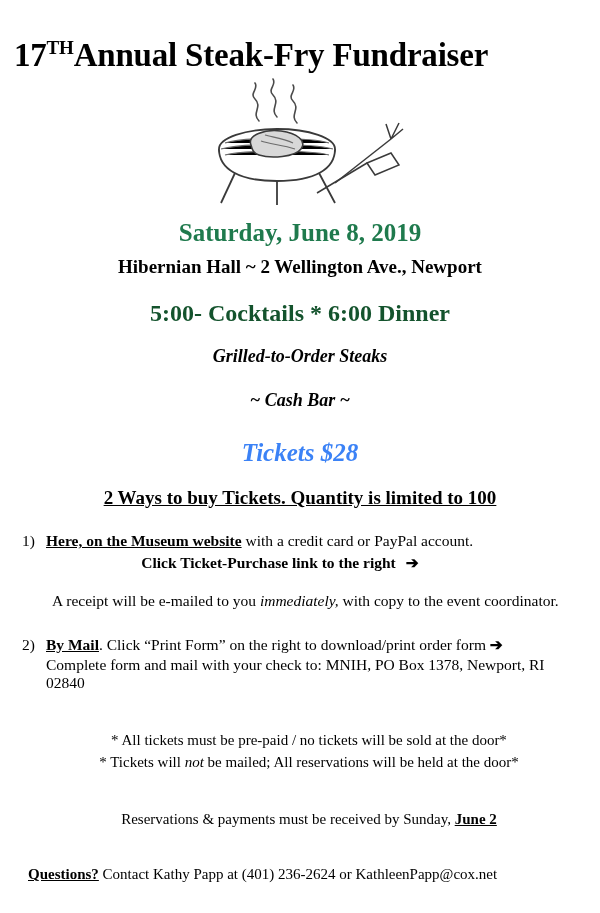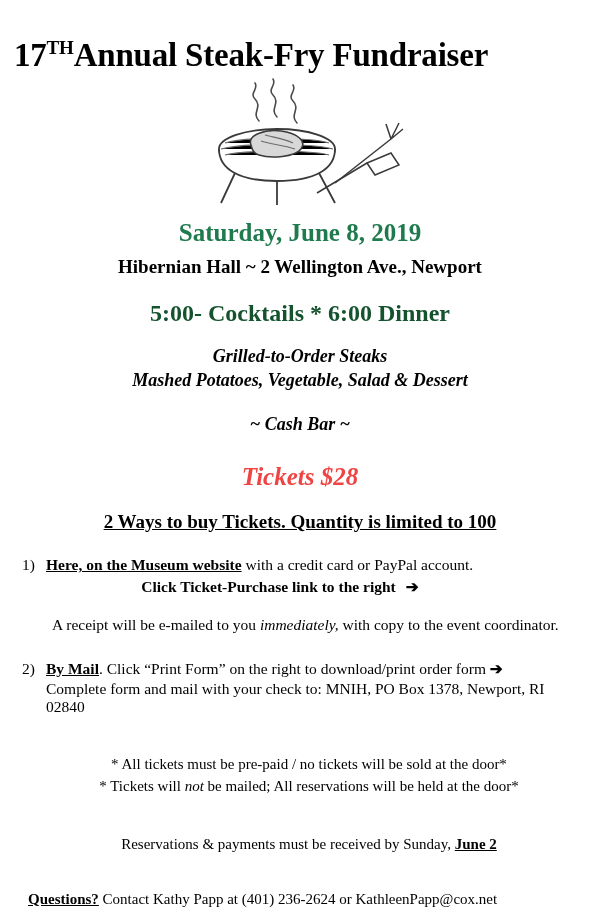--- a/index.html
+++ b/index.html
@@ -79,21 +79,21 @@
   }
   .cashbar {
     text-align: center;
     font-style: italic;
     font-weight: bold;
     font-size: 18px;
     margin-top: 22px;
   }
   .tickets {
     text-align: center;
-    color: #ef4444;
+    color: #3b82f6;
     font-style: italic;
     font-weight: bold;
     font-size: 25px;
     margin-top: 28px;
   }
   .ways {
     text-align: center;
     font-weight: bold;
     font-size: 19px;
     margin-top: 20px;
@@ -204,21 +204,20 @@
       </g>
     </svg>
   </div>
 
   <div class="date">Saturday, June 8, 2019</div>
   <div class="venue">Hibernian Hall ~ 2 Wellington Ave., Newport</div>
   <div class="times">5:00- Cocktails * 6:00 Dinner</div>
 
   <div class="menu">
     <div>Grilled-to-Order Steaks</div>
-    <div>Mashed Potatoes, Vegetable, Salad &amp; Dessert</div>
   </div>
 
   <div class="cashbar">~ Cash Bar ~</div>
   <div class="tickets">Tickets $28</div>
   <div class="ways"><span>2 Ways to buy Tickets. Quantity is limited to 100</span></div>
 
   <div class="instructions">
 
     <div class="item">
       <div class="num">1)</div>

